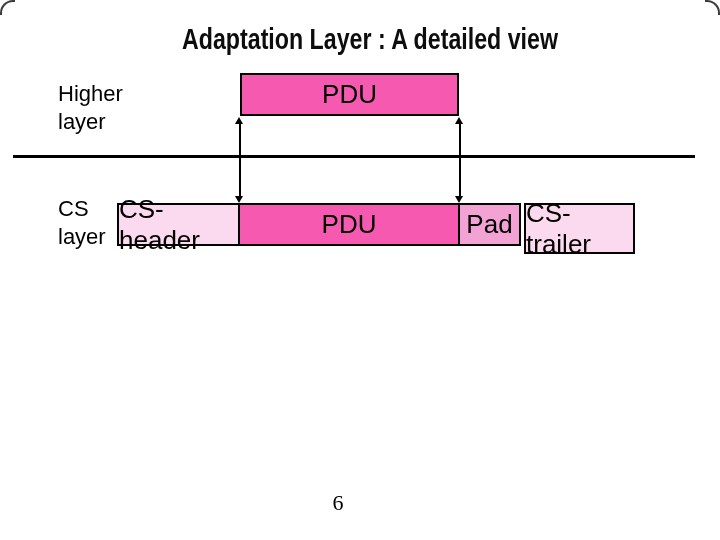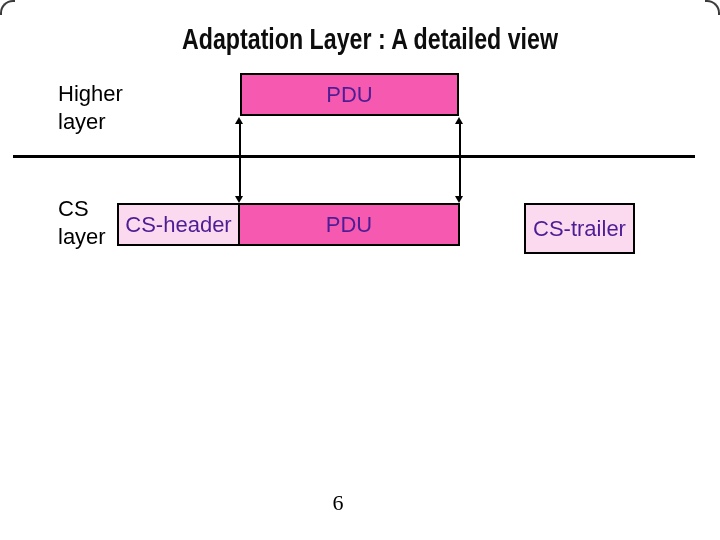--- a/index.html
+++ b/index.html
@@ -28,21 +28,21 @@
     position: absolute; left: 37px;
     font-size: 22px; line-height: 28px; white-space: pre-line; color: #000; margin-left: 21px;
   }
   .label-higher { top: 80px; }
   .label-cs { top: 195px; }
 
   .box {
     position: absolute; box-sizing: border-box;
     border: 2px solid #000;
     display: flex; align-items: center; justify-content: center;
-    font-size: 22px; color: #4c1d95;
+    font-size: 26px; color: #000000;
   }
   .box-pdu-top   { left: 240px; top: 73px;  width: 219px; height: 43px; }
   .box-cs-header { left: 117px; top: 203px; width: 123px; height: 43px; align-items: center; }
   .box-pdu-cs    { left: 238px; top: 203px; width: 222px; height: 43px; }
   .box-pad       { left: 458px; top: 203px; width: 63px;  height: 43px; }
   .box-trailer   { left: 524px; top: 203px; width: 111px; height: 51px; }
 
   .divider {
     position: absolute; left: 13px; top: 155px; width: 682px; height: 3px;
     background: #000;
@@ -102,19 +102,22 @@
     <div class="shaft"></div>
     <div class="head-down"></div>
   </div>
 
   <div class="box box-cs-header" style="background-color: rgb(251, 217, 238);">
     <span>CS-header</span>
   </div>
   <div class="box box-pdu-cs" style="background-color: rgb(246, 90, 176);">
     <span>PDU</span>
   </div>
+  <div class="box box-pad" style="background-color: rgb(242, 163, 212);">
+    <span>Pad</span>
+  </div>
   <div class="box box-trailer" style="background-color: rgb(251, 217, 238);">
     <span>CS-trailer</span>
   </div>
 
   <div class="page-number">6</div>
 
 </div>
 
 </body></html>

